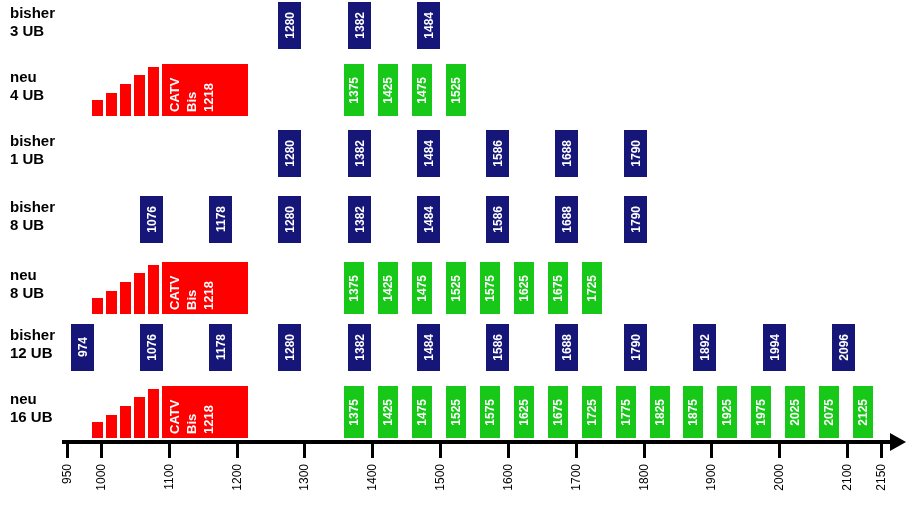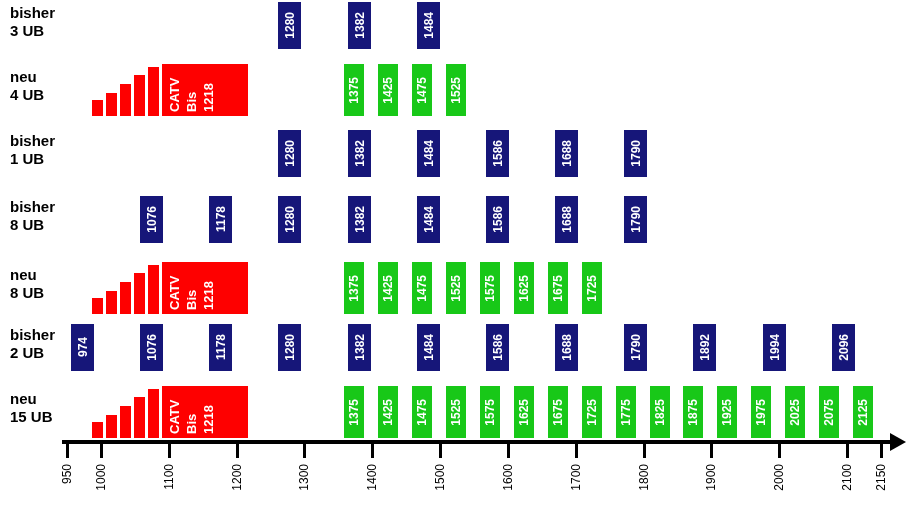--- a/index.html
+++ b/index.html
@@ -208,21 +208,21 @@
     </div>
     <div class="band green" style="left: 514px; top: 262px; width: 20px; height: 52px;">
       <span>1625</span>
     </div>
     <div class="band green" style="left: 548px; top: 262px; width: 20px; height: 52px;">
       <span>1675</span>
     </div>
     <div class="band green" style="left: 582px; top: 262px; width: 20px; height: 52px;">
       <span>1725</span>
     </div>
-    <div class="row-label" style="top: 326px;"><span class="l1">bisher</span><span class="l2">2 UB</span></div>
+    <div class="row-label" style="top: 326px;"><span class="l1">bisher</span><span class="l2">12 UB</span></div>
     <div class="band navy" style="left: 71px; top: 324px; width: 23px; height: 47px;">
       <span>974</span>
     </div>
     <div class="band navy" style="left: 140px; top: 324px; width: 23px; height: 47px;">
       <span>1076</span>
     </div>
     <div class="band navy" style="left: 209px; top: 324px; width: 23px; height: 47px;">
       <span>1178</span>
     </div>
     <div class="band navy" style="left: 278px; top: 324px; width: 23px; height: 47px;">
@@ -245,21 +245,21 @@
     </div>
     <div class="band navy" style="left: 693px; top: 324px; width: 23px; height: 47px;">
       <span>1892</span>
     </div>
     <div class="band navy" style="left: 763px; top: 324px; width: 23px; height: 47px;">
       <span>1994</span>
     </div>
     <div class="band navy" style="left: 832px; top: 324px; width: 23px; height: 47px;">
       <span>2096</span>
     </div>
-    <div class="row-label" style="top: 390px;"><span class="l1">neu</span><span class="l2">15 UB</span></div>
+    <div class="row-label" style="top: 390px;"><span class="l1">neu</span><span class="l2">16 UB</span></div>
     <div class="catv" style="left: 92px; top: 386px; width: 186px; height: 52px; background: transparent;">
       <div class="stepbar" style="left: 0px; width: 11px; height: 16px;"></div>
       <div class="stepbar" style="left: 14px; width: 11px; height: 23px;"></div>
       <div class="stepbar" style="left: 28px; width: 11px; height: 32px;"></div>
       <div class="stepbar" style="left: 42px; width: 11px; height: 41px;"></div>
       <div class="stepbar" style="left: 56px; width: 11px; height: 49px;"></div>
       <div class="mainblk" style="left: 70px; width: 85.7933px; height: 52px;"></div>
       <div class="txt" style="left: 76px; top: 4px; height: 44px;">CATV</div>
       <div class="txt" style="left: 93px; top: 4px; height: 44px;">Bis</div>
       <div class="txt" style="left: 110px; top: 4px; height: 44px;">1218</div>

